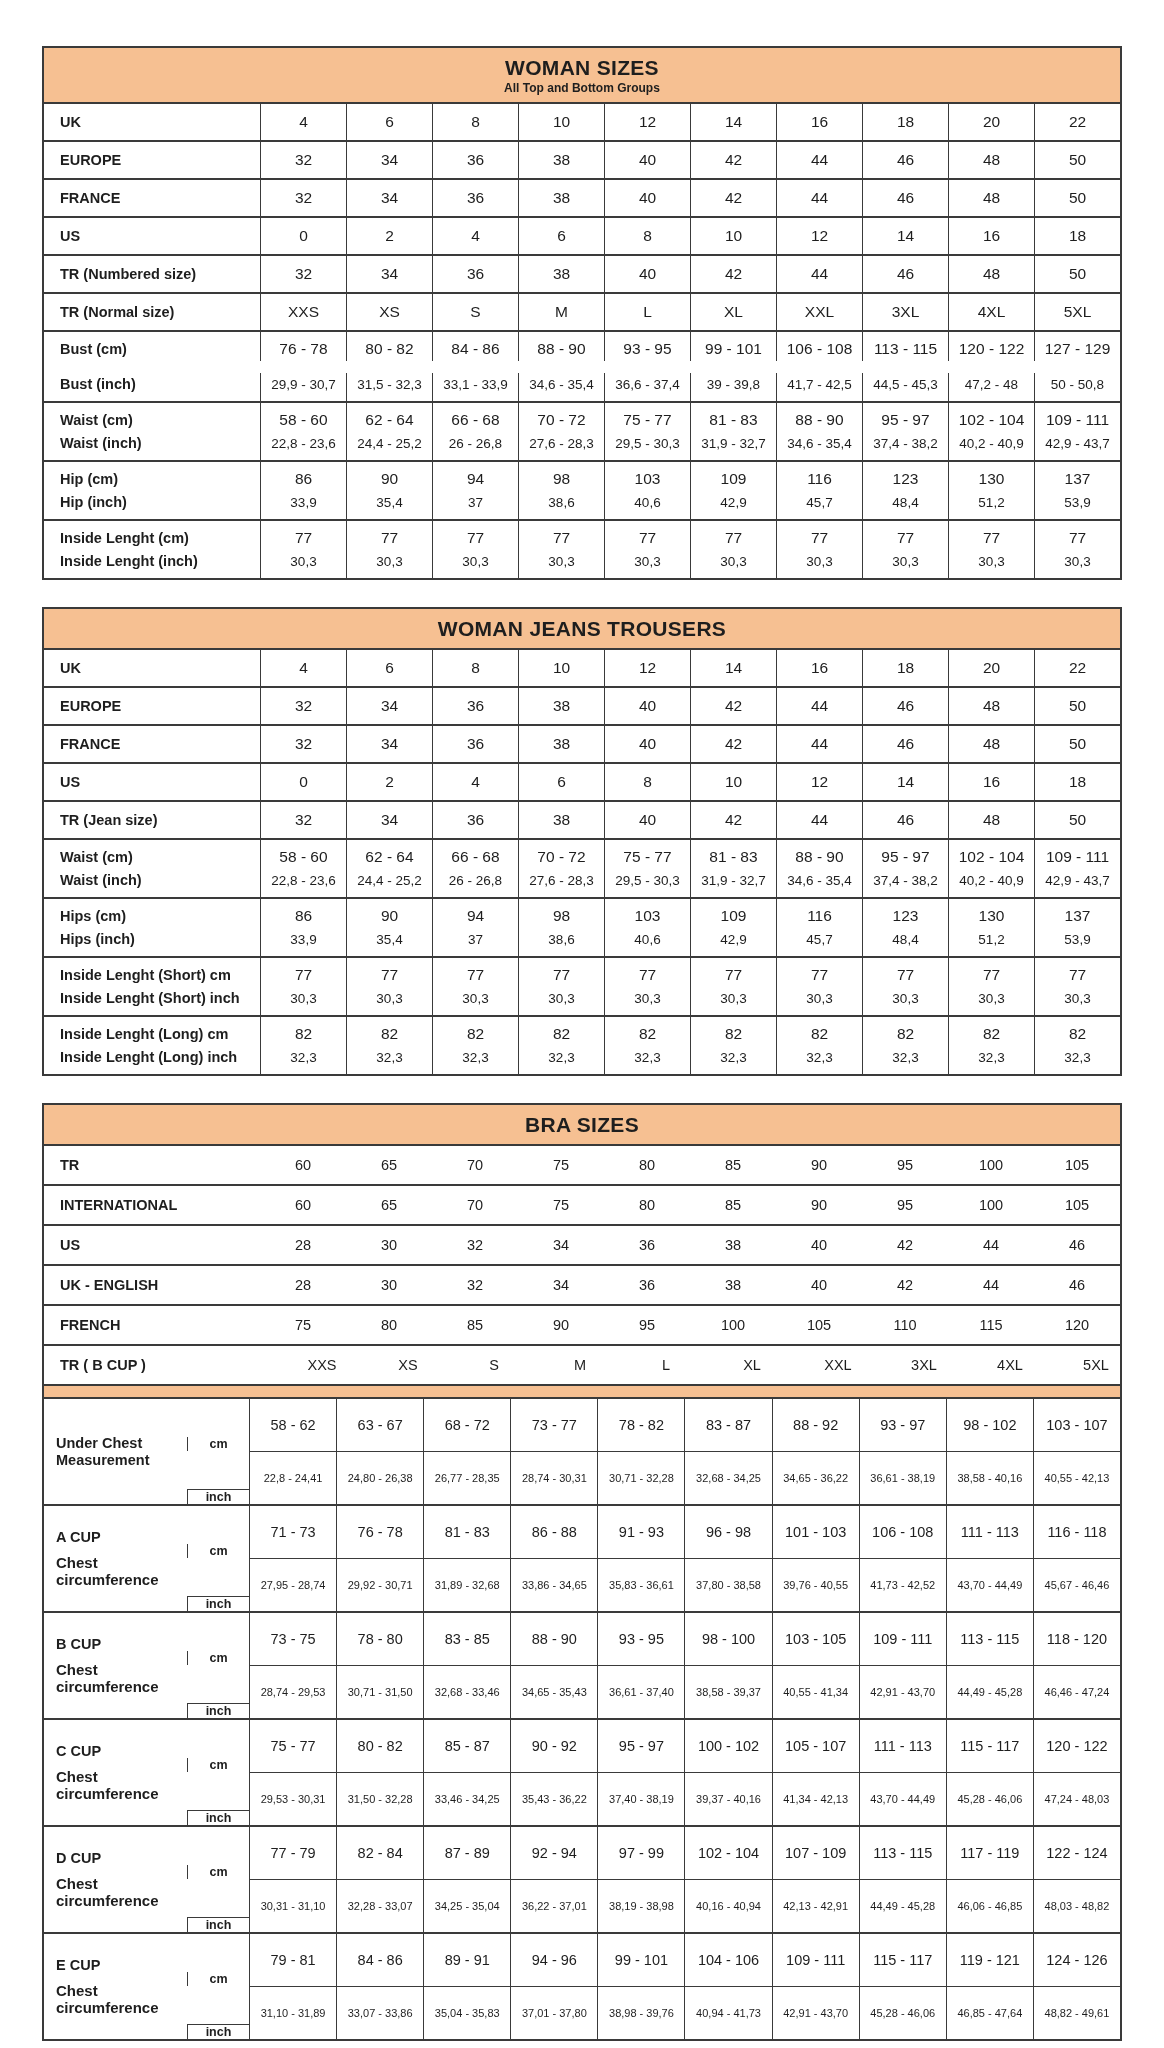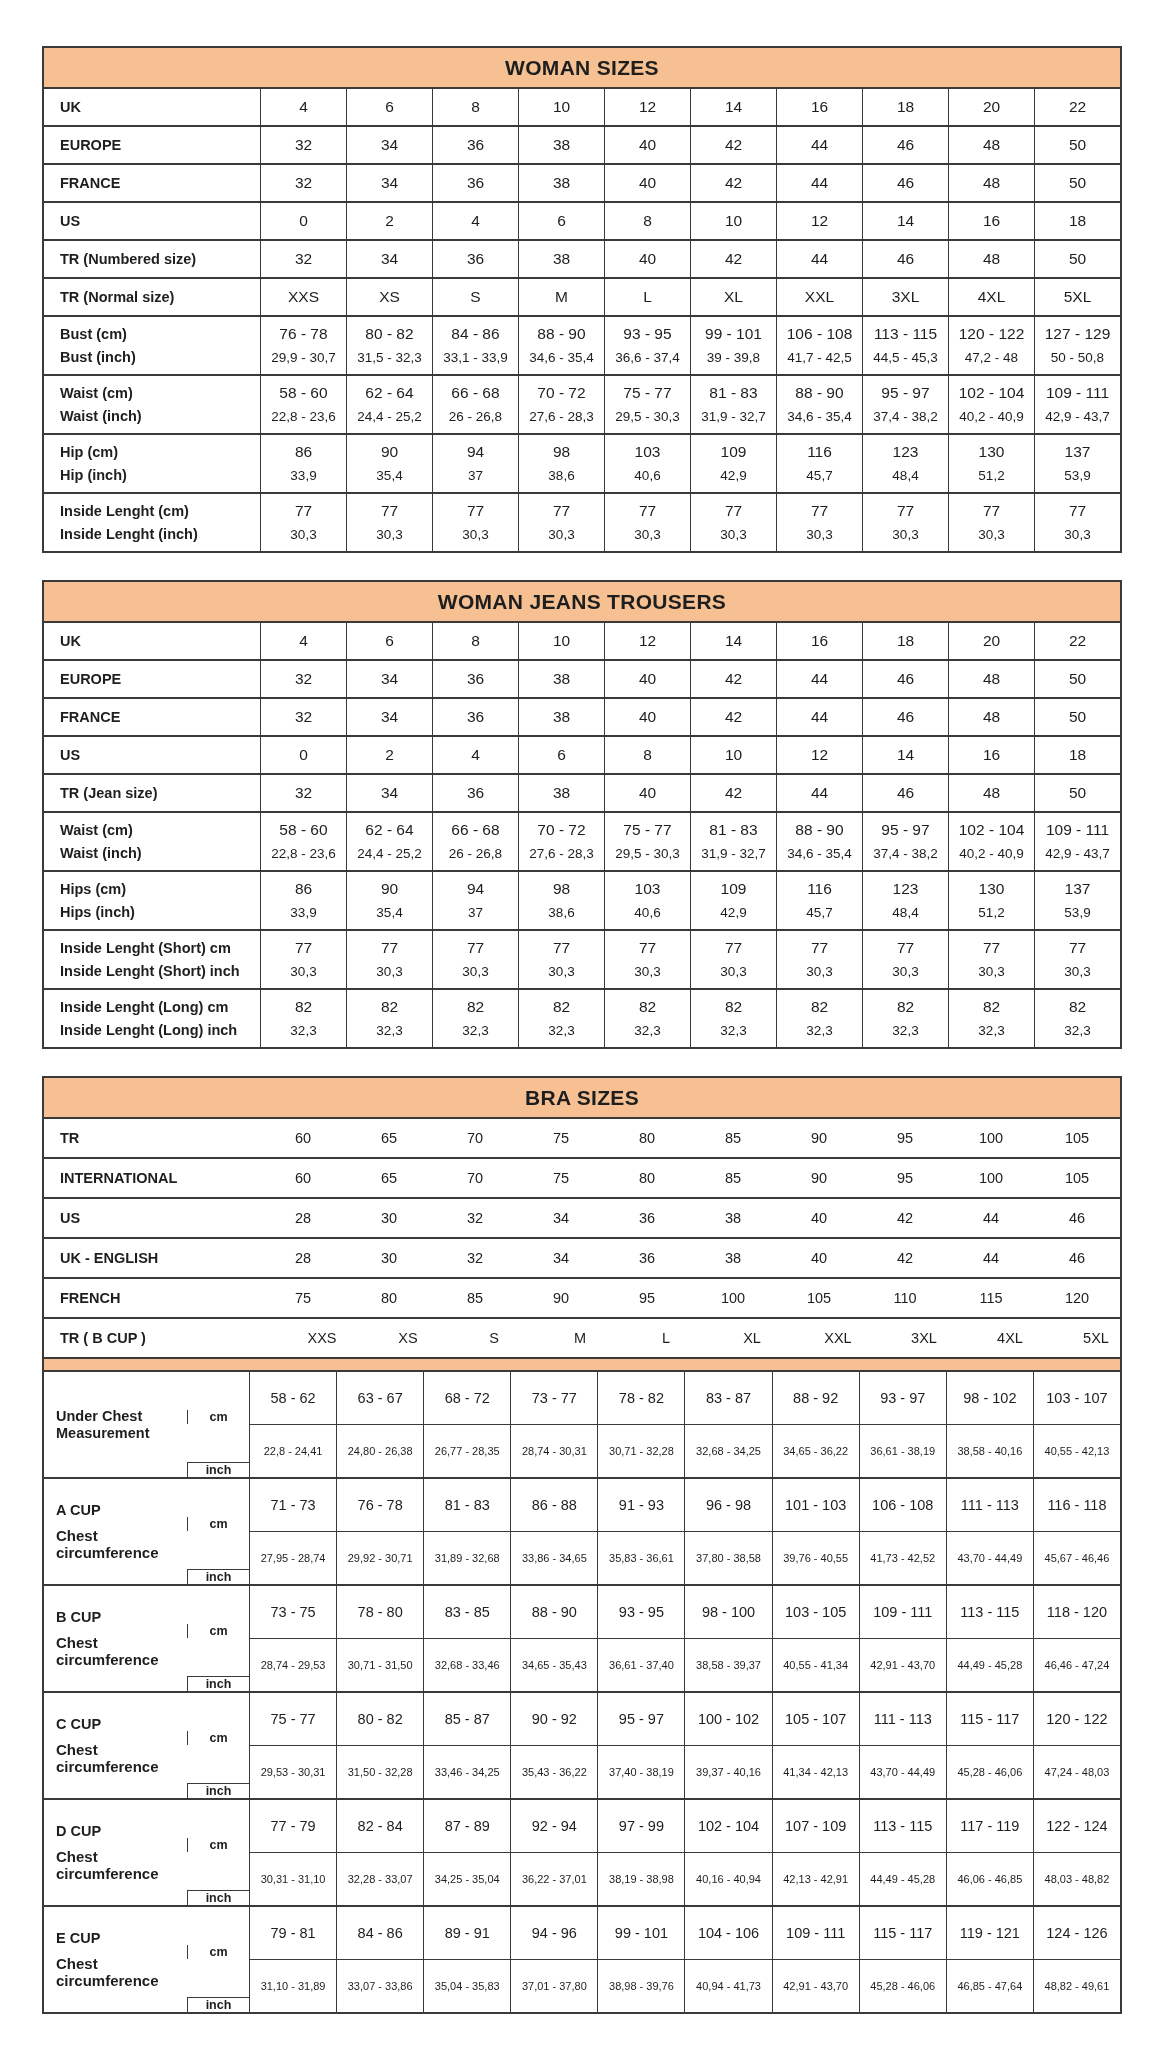--- a/index.html
+++ b/index.html
@@ -86,20 +86,21 @@
   .table-women-shoes-size-chart .trow:nth-child(2) .cell { font-size:13.5px; padding:12px 2px; }
   .table-women-shoes-size-chart { margin-top:40px; margin-bottom:0; }
 </style>
 </head>
 <body>
 
 <main id="tables">
     <div class="table-section table-woman-sizes">
       <div class="thead">
         <div class="title">WOMAN SIZES</div>
+        <div class="subtitle">All Top and Bottom Groups</div>
       </div>
       <div class="tbody">
         <div class="trow" style="grid-template-columns: 216px repeat(10, 1fr);">
           <div class="rlabel">UK</div>
           <div class="cell">4</div>
           <div class="cell">6</div>
           <div class="cell">8</div>
           <div class="cell">10</div>
           <div class="cell">12</div>
           <div class="cell">14</div>
@@ -179,21 +180,21 @@
           <div class="cell">80 - 82</div>
           <div class="cell">84 - 86</div>
           <div class="cell">88 - 90</div>
           <div class="cell">93 - 95</div>
           <div class="cell">99 - 101</div>
           <div class="cell">106 - 108</div>
           <div class="cell">113 - 115</div>
           <div class="cell">120 - 122</div>
           <div class="cell">127 - 129</div>
         </div>
-        <div class="trow pair-end" style="grid-template-columns: 216px repeat(10, 1fr);">
+        <div class="trow pair-end" style="grid-template-columns: 216px repeat(10, 1fr); margin-top: 12px;">
           <div class="rlabel">Bust (inch)</div>
           <div class="cell">29,9 - 30,7</div>
           <div class="cell">31,5 - 32,3</div>
           <div class="cell">33,1 - 33,9</div>
           <div class="cell">34,6 - 35,4</div>
           <div class="cell">36,6 - 37,4</div>
           <div class="cell">39 - 39,8</div>
           <div class="cell">41,7 - 42,5</div>
           <div class="cell">44,5 - 45,3</div>
           <div class="cell">47,2 - 48</div>

